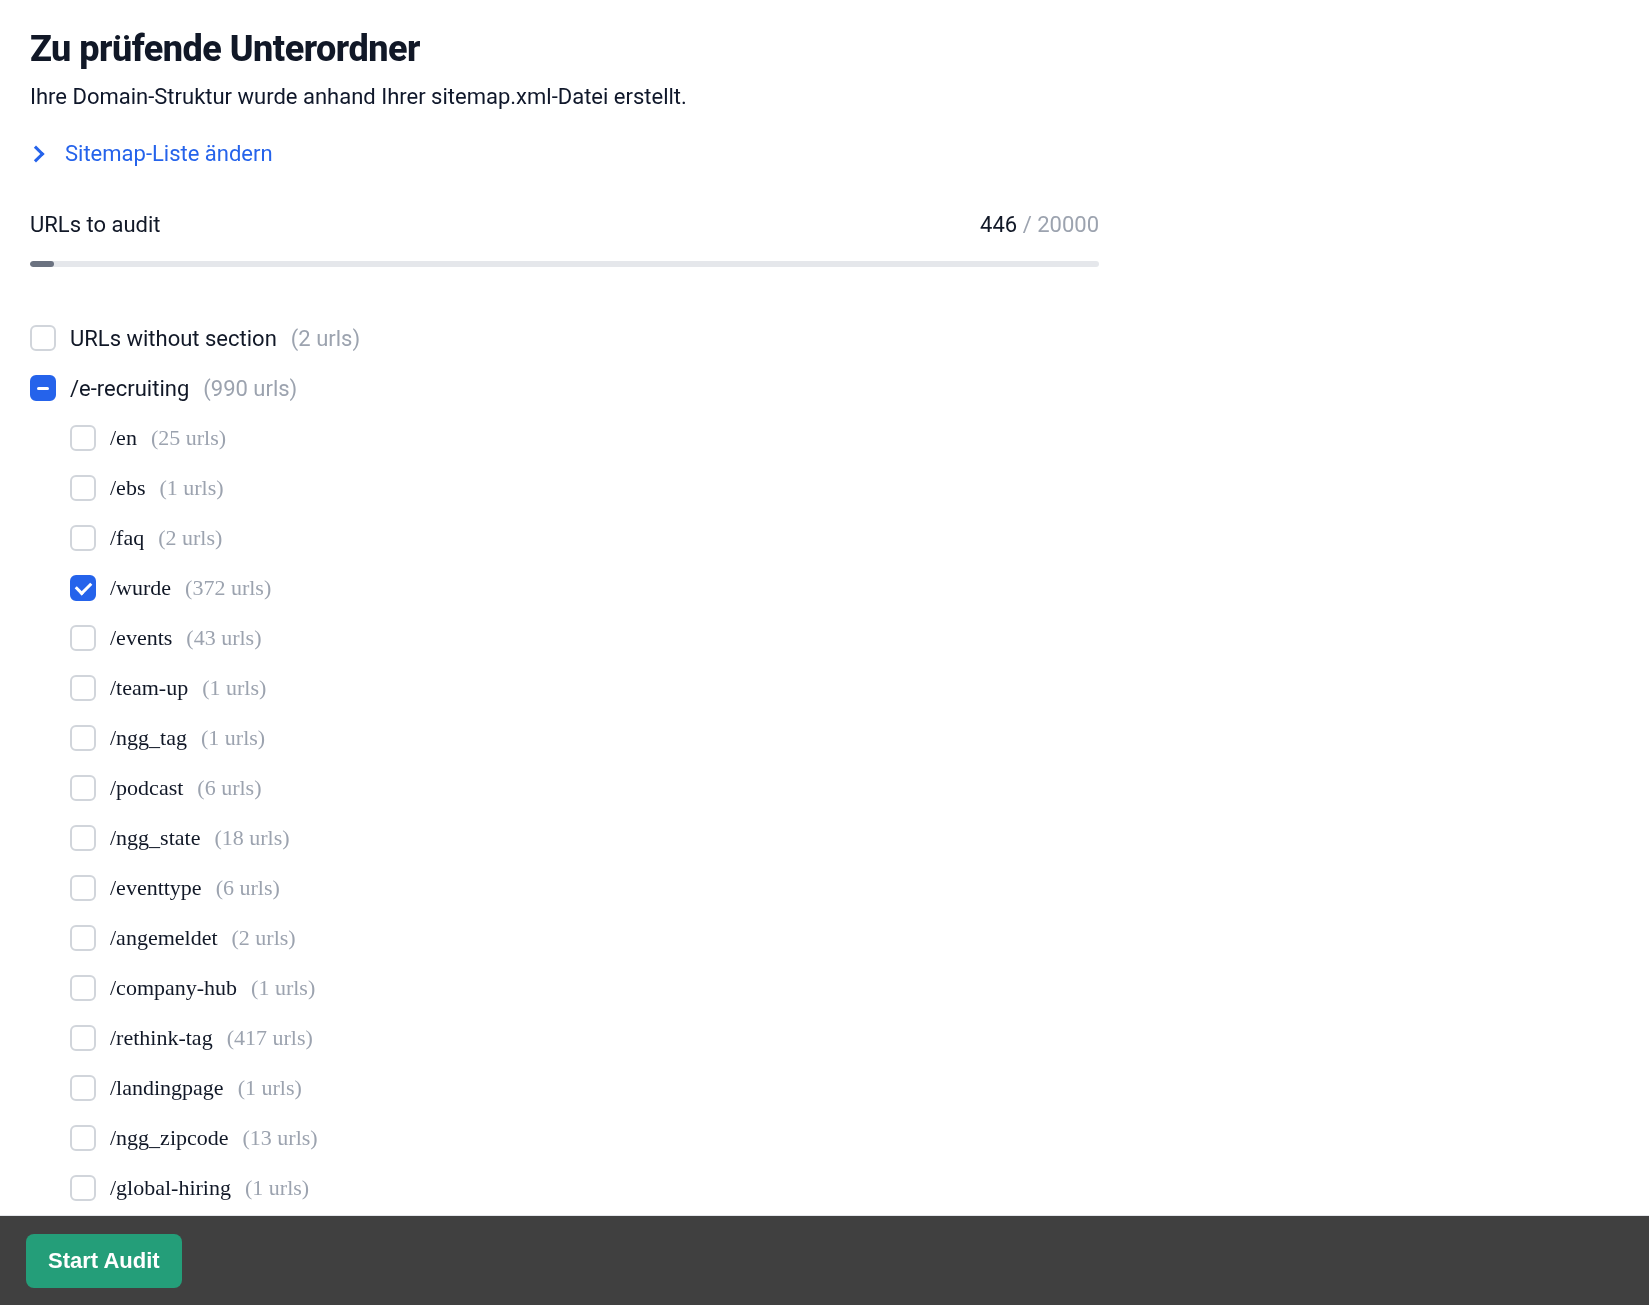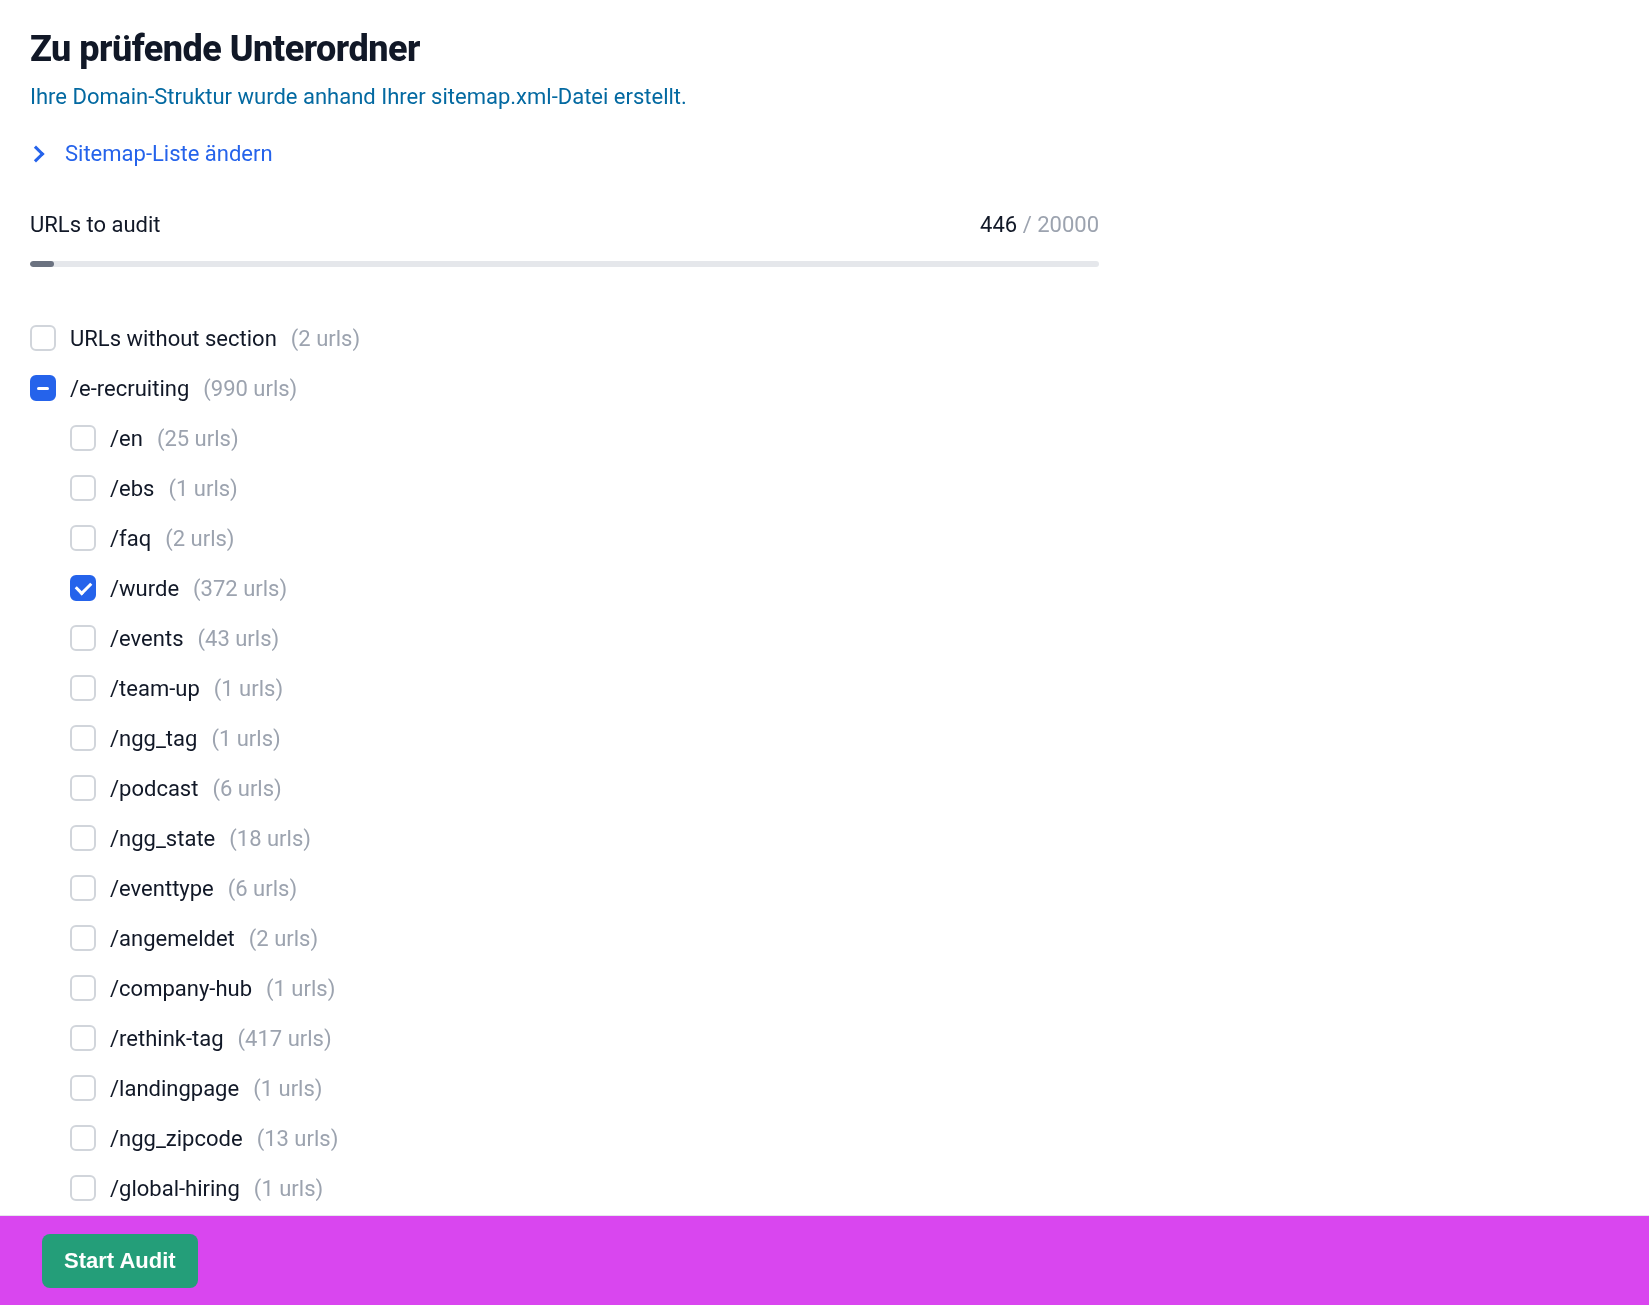--- a/index.html
+++ b/index.html
@@ -17,21 +17,21 @@
   }
   h1.title {
     font-size: 36px;
     font-weight: 800;
     color: #111827;
     letter-spacing: -0.5px;
     margin-bottom: 14px;
   }
   .subtitle {
     font-size: 22px;
-    color: #0369a1;
+    color: #0f172a;
     margin-bottom: 32px;
     font-weight: 400;
   }
   .sitemap-link {
     display: inline-flex;
     align-items: center;
     gap: 23px;
     color: #2563eb;
     font-size: 22px;
     font-weight: 400;
@@ -80,20 +80,21 @@
     font-size: 22px;
   }
   .tree-row {
     display: flex;
     align-items: flex-end;
     height: 50px;
     gap: 14px;
   }
   .tree-children .tree-row {
     padding-left: 40px;
+    font-family: Liberation Serif, serif;
   }
   .cb {
     width: 26px;
     height: 26px;
     border: 2px solid #d1d5db;
     border-radius: 6px;
     background: #fff;
     display: inline-flex;
     align-items: center;
     justify-content: center;
@@ -124,25 +125,25 @@
     border-radius: 2px;
   }
   .row-label { color: #111827; }
   .row-count { color: #9ca3af; }
   .footer {
     position: absolute;
     left: 0;
     right: 0;
     bottom: 0;
     height: 90px;
-    background: #d946ef;
+    background: #404040;
     border-top: 1px solid #e5e7eb;
     display: flex;
     align-items: center;
-    padding: 0 42px;
+    padding: 0 26px;
   }
   .start-btn {
     background: #249e79;
     color: #fff;
     border: none;
     border-radius: 8px;
     font-size: 22px;
     font-weight: 600;
     padding: 14px 22px;
     cursor: pointer;

